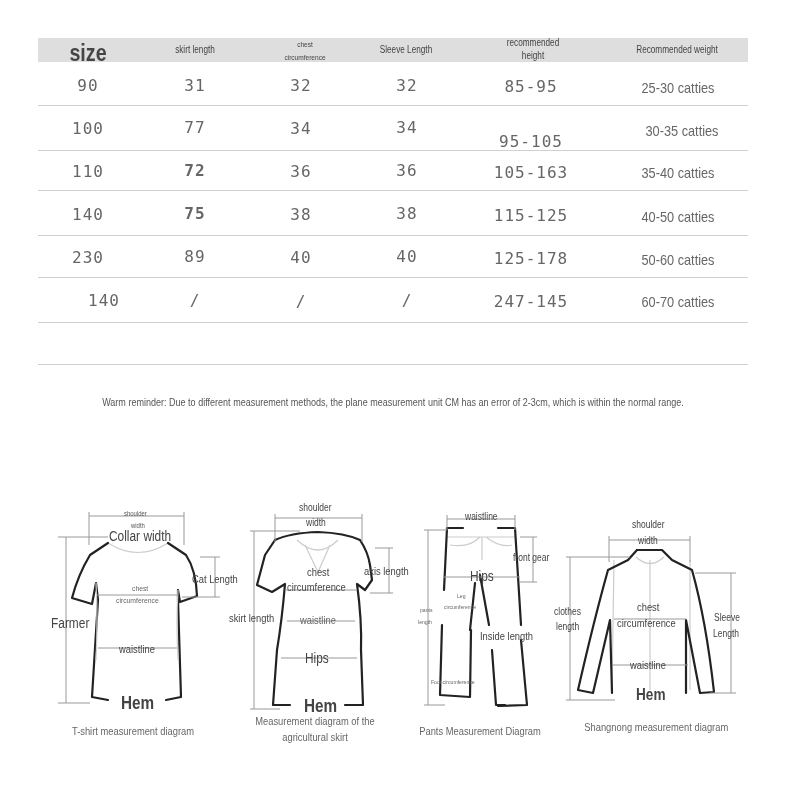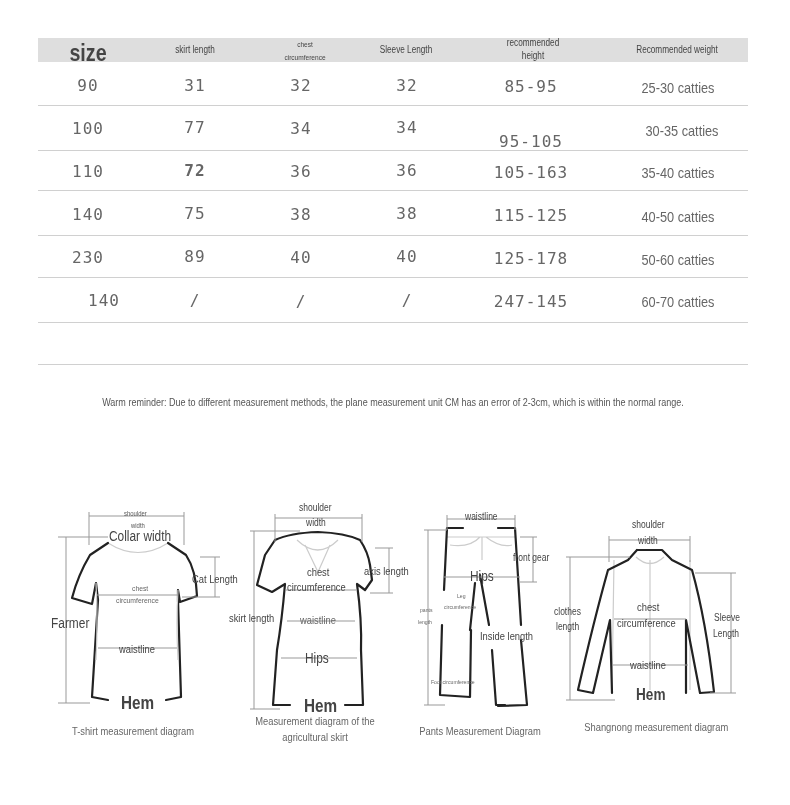--- a/index.html
+++ b/index.html
@@ -64,21 +64,21 @@
     <div class="cell" style="left:145px; top:161px;font-weight:bold;">72</div>
     <div class="cell" style="left:251px; top:162px;">36</div>
     <div class="cell" style="left:357px; top:161px;">36</div>
     <div class="cell" style="left:481px; top:163px;">105-163</div>
     <div class="cell w" style="left:628px; top:164px;">35-40 catties</div>
   </div>
   <div class="rline" style="top:190px;"></div>
 
   <div>
     <div class="cell" style="left:38px; top:205px;">140</div>
-    <div class="cell" style="left:145px; top:204px;">75</div>
+    <div class="cell" style="left:145px; top:204px;font-weight:bold;">75</div>
     <div class="cell" style="left:251px; top:205px;">38</div>
     <div class="cell" style="left:357px; top:204px;">38</div>
     <div class="cell" style="left:481px; top:206px;">115-125</div>
     <div class="cell w" style="left:628px; top:208px;">40-50 catties</div>
   </div>
   <div class="rline" style="top:235px;"></div>
 
   <div>
     <div class="cell" style="left:38px; top:248px;">230</div>
     <div class="cell" style="left:145px; top:247px;">89</div>

